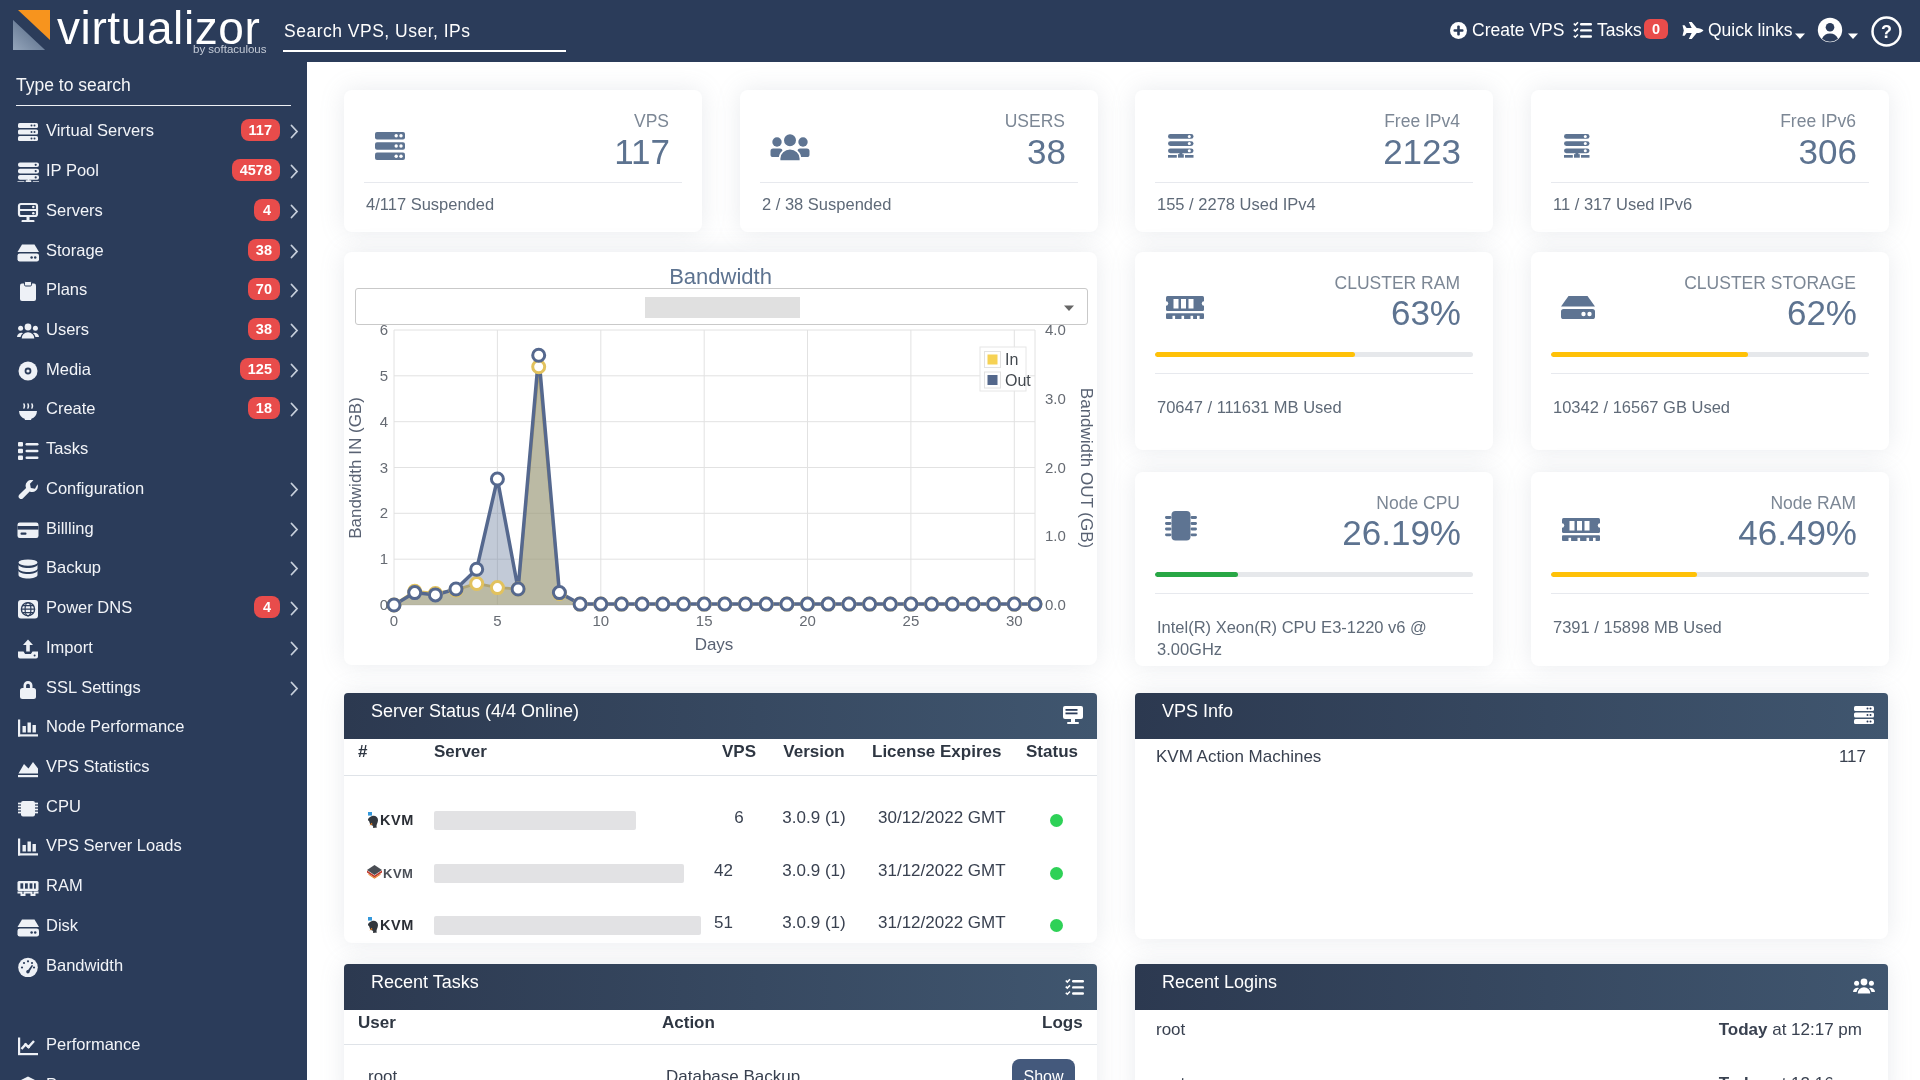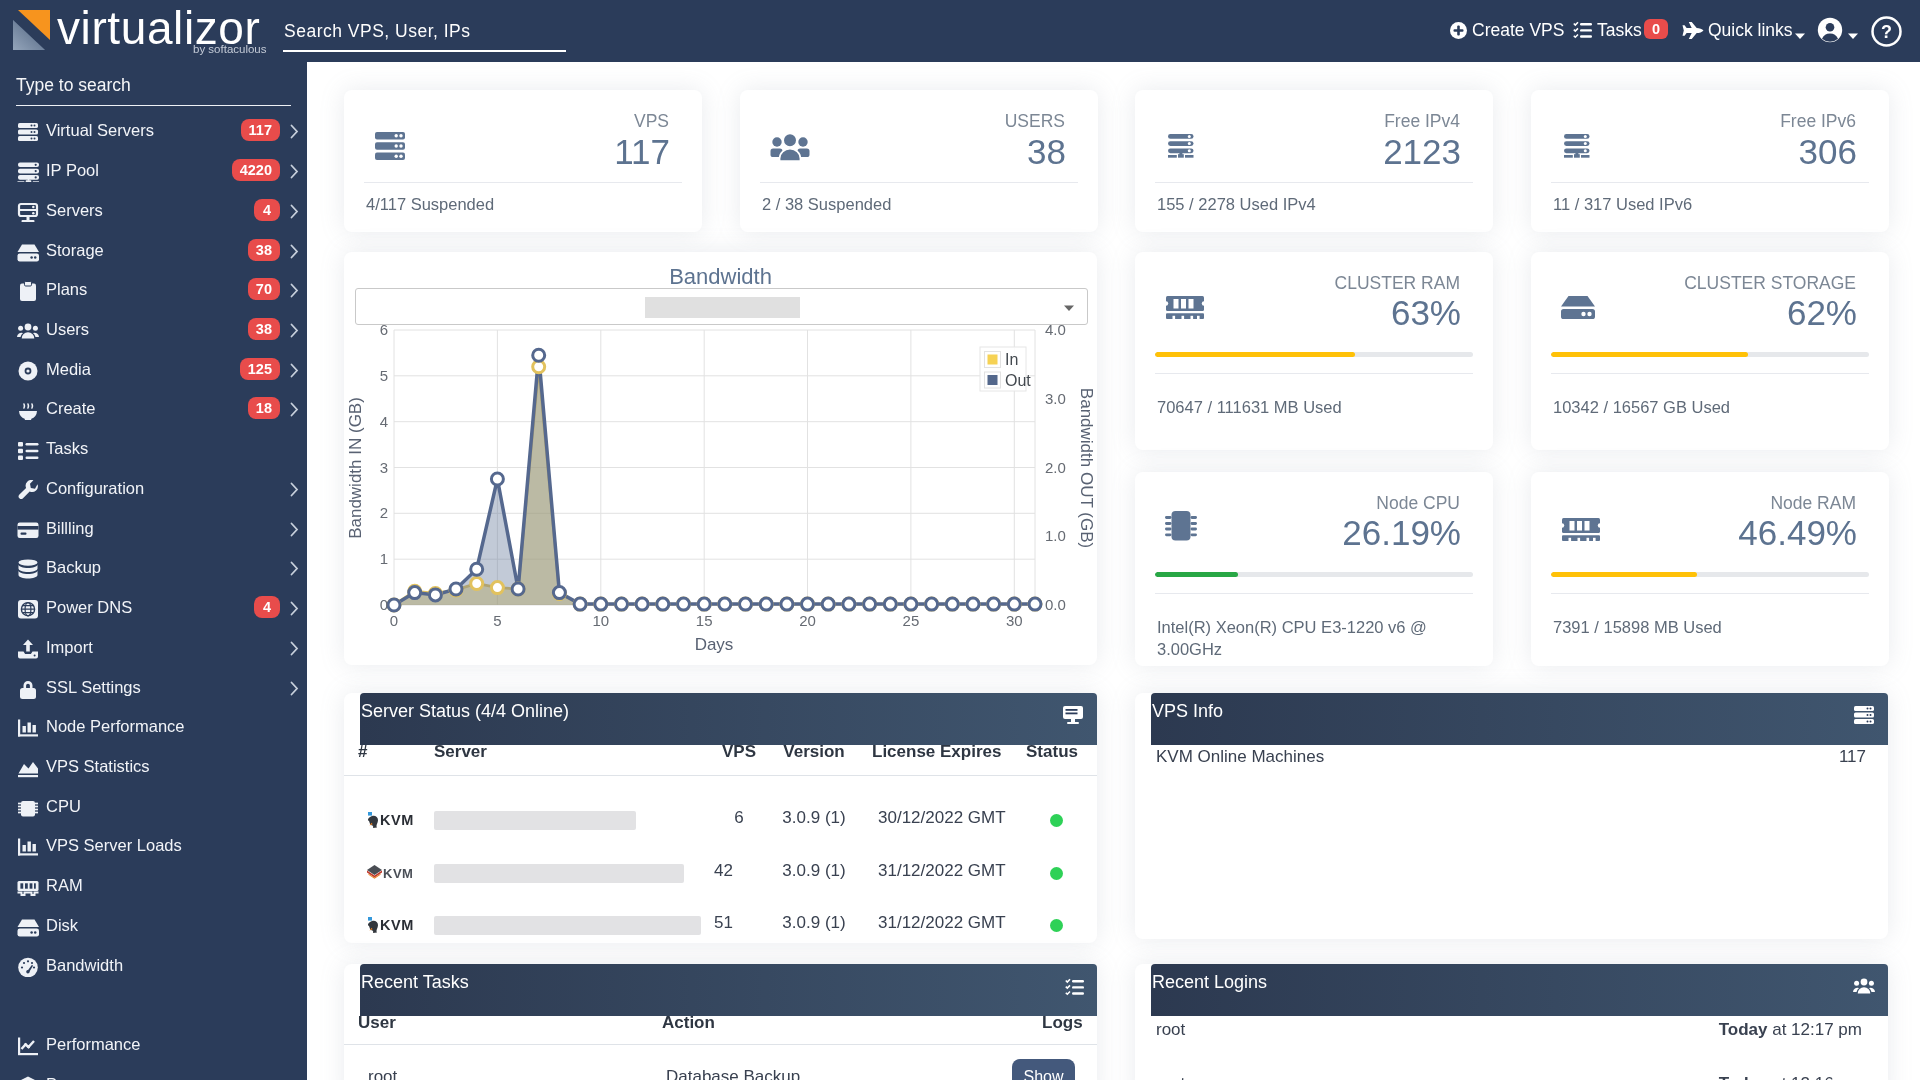--- a/index.html
+++ b/index.html
@@ -19,21 +19,21 @@
 .cnum { position:absolute; right:32px; color:#5d7390; }
 .cdiv { position:absolute; left:20px; right:20px; height:1px; background:#e7e9ee; }
 .csub { position:absolute; left:22px; font-size:16.5px; color:#5f6a78; line-height:22px; }
 .pbar { position:absolute; left:20px; width:318px; height:5px; border-radius:3px; background:#e6e8eb; overflow:hidden; }
 .pbar > div { height:100%; border-radius:3px; }
 .select { position:absolute; left:11px; top:36px; width:733px; height:37px; border:1px solid #c9c9c9; border-radius:3px; background:#fff; }
 .selblock { position:absolute; left:289px; top:8px; width:155px; height:21px; background:#e0e0e0; }
 .tick { font-size:15px; fill:#666b73; font-family:"Liberation Sans",sans-serif; }
 .atitle { font-size:17px; fill:#596273; font-family:"Liberation Sans",sans-serif; }
 .leg { font-size:16px; fill:#43494f; font-family:"Liberation Sans",sans-serif; }
-.dhead { position:absolute; left:16px; top:0; right:0; height:52px; background:linear-gradient(to right,#2c3950 0%,#40566f 100%); border-radius:4px 4px 0 0; color:#fff; font-size:18px; line-height:36px; padding-left:1px; }
+.dhead { position:absolute; left:0; top:0; right:0; height:46px; background:linear-gradient(to right,#2c3950 0%,#40566f 100%); border-radius:4px 4px 0 0; color:#fff; font-size:18px; line-height:36px; padding-left:27px; }
 .dhic { position:absolute; right:13px; top:8px; }
 .thead { position:absolute; left:0; right:0; height:46px; font-weight:bold; font-size:17px; color:#2e3642; line-height:46px; }
 .hline { position:absolute; left:0; right:0; height:1px; background:#dfe3e8; }
 .trow { position:absolute; left:0; right:0; height:26px;margin-top:20px; }
 .gbar { position:absolute; top:3px; height:19px; background:#e2e2e4; border-radius:2px; }
 .tc { position:absolute; font-size:17px; color:#394150; white-space:nowrap; }
 .dot { position:absolute; top:6px; width:13px; height:13px; border-radius:50%; background:#2ed157; }
 .kvm { font-size:14.5px; font-weight:bold; color:#2a2e35; letter-spacing:0.5px; }
 .kvm b { margin-left:0px; }
 .kvm2 { font-size:13px; font-weight:bold; color:#4a4f57; letter-spacing:0.5px; }
@@ -123,21 +123,21 @@
           <rect x="1" y="13.1" width="21" height="4.6" rx="2" fill="#eef1f6"></rect>
           <circle cx="18.7" cy="2.8" r="1.1" fill="#2b3c5a"></circle>
           <circle cx="18.7" cy="9.1" r="1.1" fill="#2b3c5a"></circle>
           <circle cx="18.7" cy="15.4" r="1.1" fill="#2b3c5a"></circle>
           <rect x="10.7" y="16.5" width="1.6" height="2.2" fill="#eef1f6"></rect>
           <rect x="0.5" y="19.3" width="6.8" height="2" fill="#eef1f6"></rect>
           <rect x="8.7" y="18.3" width="5.6" height="3.4" rx="0.6" fill="#eef1f6"></rect>
           <rect x="15.8" y="19.3" width="6.8" height="2" fill="#eef1f6"></rect>
         </svg></span>
       <span class="slab">IP Pool</span>
-      <span class="sbadge">4220</span>
+      <span class="sbadge">4578</span>
       <span class="chev"><svg width="9" height="15" viewBox="0 0 9 15">
           <path d="M1.5 1.5 L7 7.5 L1.5 13.5" stroke="#c7cfdb" stroke-width="1.8" fill="none" stroke-linecap="round"></path>
         </svg></span>
     </div>
 <div class="srow" style="top:129.8px">
       <span class="sic"><svg width="22" height="20" viewBox="0 0 22 20" style="">
           <rect x="2" y="2" width="18" height="12" rx="2" fill="none" stroke="#eef1f6" stroke-width="2.2"></rect>
           <line x1="2" y1="8" x2="20" y2="8" stroke="#eef1f6" stroke-width="2"></line>
           <circle cx="16.3" cy="5" r="1.25" fill="#eef1f6"></circle>
           <circle cx="16.3" cy="11.2" r="1.25" fill="#eef1f6"></circle>
@@ -714,21 +714,21 @@
             <rect x="1" y="1" width="20" height="5" rx="1.6" fill="#fff"></rect>
             <rect x="1" y="7.5" width="20" height="5" rx="1.6" fill="#fff"></rect>
             <rect x="1" y="14" width="20" height="5" rx="1.6" fill="#fff"></rect>
             <circle cx="14.5" cy="3.5" r="1" fill="#2b3c5a"></circle>
             <circle cx="17.5" cy="3.5" r="1" fill="#2b3c5a"></circle>
             <circle cx="14.5" cy="10" r="1" fill="#2b3c5a"></circle>
             <circle cx="17.5" cy="10" r="1" fill="#2b3c5a"></circle>
             <circle cx="14.5" cy="16.5" r="1" fill="#2b3c5a"></circle>
             <circle cx="17.5" cy="16.5" r="1" fill="#2b3c5a"></circle>
           </svg></span></div>
-<span class="tc" style="left:21px;top:54px">KVM Online Machines</span>
+<span class="tc" style="left:21px;top:54px">KVM Action Machines</span>
 <span class="tc" style="right:22px;top:54px">117</span>
 </div>
 <div class="card" style="left:344px;top:964px;width:753px;height:140px">
 <div class="dhead">Recent Tasks<span class="dhic"><svg width="19" height="18" viewBox="0 0 19 18" style="">
             <path d="M0.8 2.5 l1.5 1.5 L5 1.3" stroke="#fff" stroke-width="1.6" fill="none"></path>
             <rect x="7" y="2.1" width="12" height="2.4" rx="1.2" fill="#fff"></rect>
             <path d="M0.8 8.6 l1.5 1.5 L5 7.3999999999999995" stroke="#fff" stroke-width="1.6" fill="none"></path>
             <rect x="7" y="8.2" width="12" height="2.4" rx="1.2" fill="#fff"></rect>
             <path d="M0.8 14.7 l1.5 1.5 L5 13.5" stroke="#fff" stroke-width="1.6" fill="none"></path>
             <rect x="7" y="14.299999999999999" width="12" height="2.4" rx="1.2" fill="#fff"></rect>

